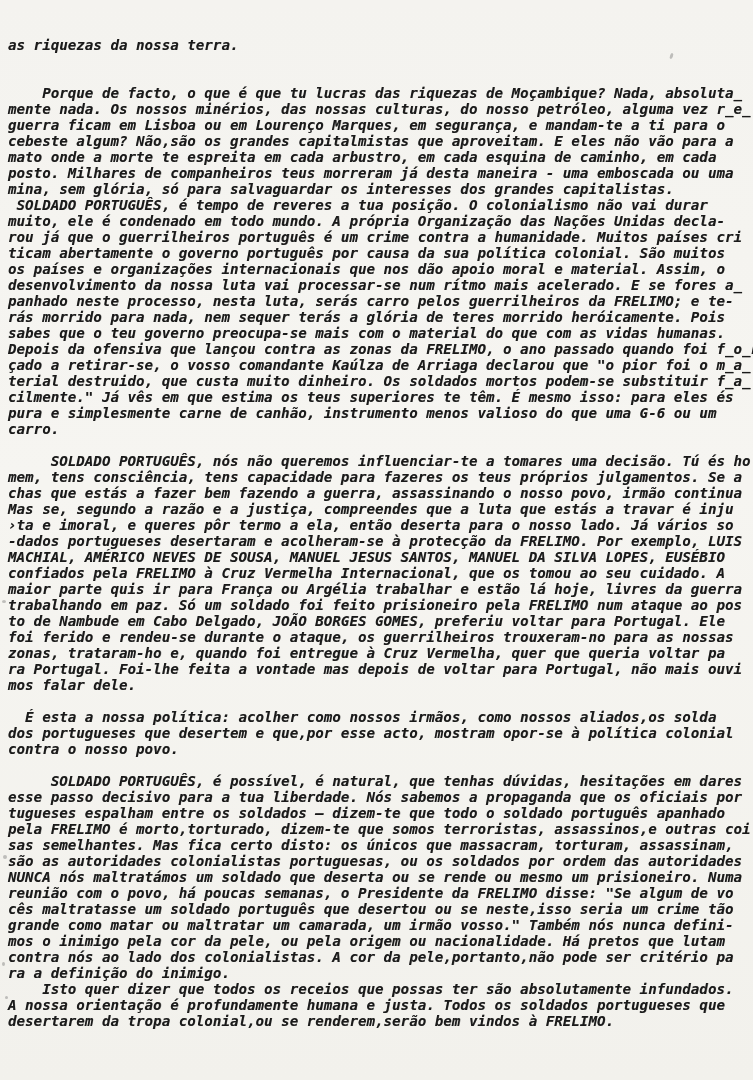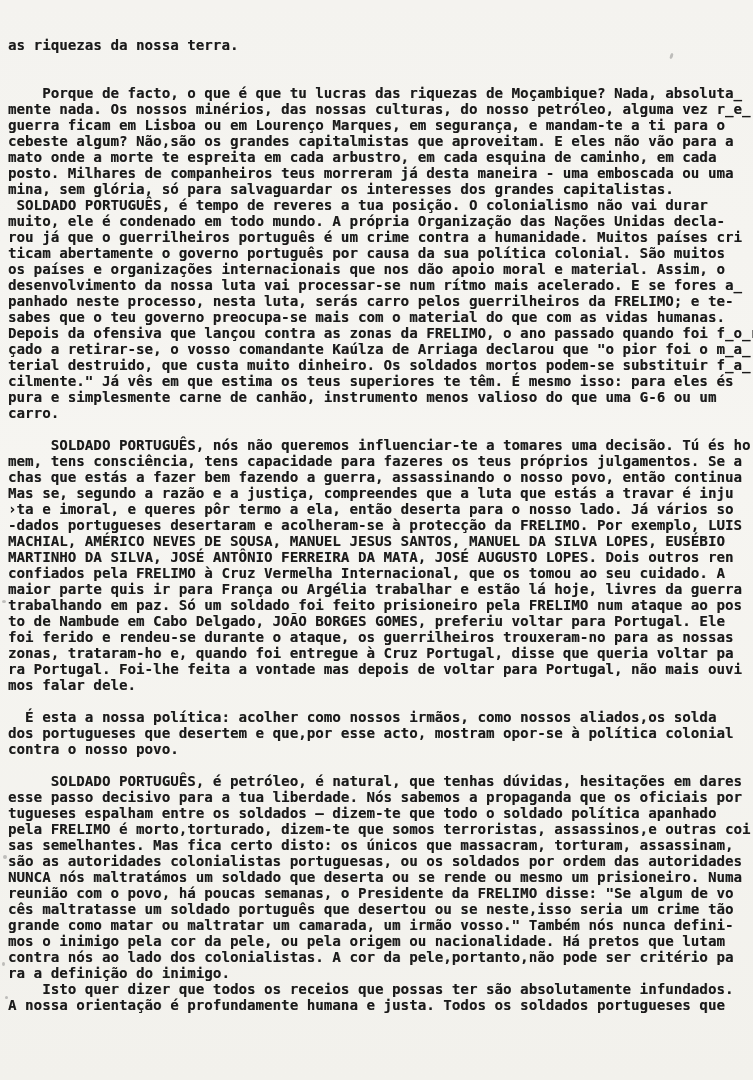--- a/index.html
+++ b/index.html
@@ -9,20 +9,21 @@
     font-family:"DejaVu Sans Mono", monospace;
     overflow:hidden;
   }
   .page{
     position:relative;
     width:753px;height:1080px;
     box-sizing:border-box;
     padding:37px 12px 0 8px;
     background:linear-gradient(180deg,#f4f3ef 0%,#f6f5f1 45%,#f2f1ec 100%);
     color:#1a1a1a;
+    font-style:italic;
   }
   .paragraph{
     margin:0 0 16px 0;
   }
   .paragraph.gap-2{margin-bottom:32px;}
   .line{
     white-space:pre;
     font-size:14.1px;
     line-height:16px;
     font-weight:700;
@@ -62,62 +63,63 @@
         <div class="line">mato onde a morte te espreita em cada arbustro, em cada esquina de caminho, em cada</div>
         <div class="line">posto. Milhares de companheiros teus morreram já desta maneira - uma emboscada ou uma</div>
         <div class="line">mina, sem glória, só para salvaguardar os interesses dos grandes capitalistas.</div>
         <div class="line"> SOLDADO PORTUGUÊS, é tempo de reveres a tua posição. O colonialismo não vai durar</div>
         <div class="line">muito, ele é condenado em todo mundo. A própria Organização das Nações Unidas decla-</div>
         <div class="line">rou já que o guerrilheiros português é um crime contra a humanidade. Muitos países cri</div>
         <div class="line">ticam abertamente o governo português por causa da sua política colonial. São muitos</div>
         <div class="line">os países e organizações internacionais que nos dão apoio moral e material. Assim, o</div>
         <div class="line">desenvolvimento da nossa luta vai processar-se num rítmo mais acelerado. E se fores a̲</div>
         <div class="line">panhado neste processo, nesta luta, serás carro pelos guerrilheiros da FRELIMO; e te-</div>
+        <div class="line">rás morrido para nada, nem sequer terás a glória de teres morrido heróicamente. Pois</div>
         <div class="line">sabes que o teu governo preocupa-se mais com o material do que com as vidas humanas.</div>
         <div class="line">Depois da ofensiva que lançou contra as zonas da FRELIMO, o ano passado quando foi f̲o̲r̲</div>
         <div class="line">çado a retirar-se, o vosso comandante Kaúlza de Arriaga declarou que "o pior foi o m̲a̲</div>
         <div class="line">terial destruido, que custa muito dinheiro. Os soldados mortos podem-se substituir f̲a̲</div>
         <div class="line">cilmente." Já vês em que estima os teus superiores te têm. É mesmo isso: para eles és</div>
         <div class="line">pura e simplesmente carne de canhão, instrumento menos valioso do que uma G-6 ou um</div>
         <div class="line">carro.</div>
       </div>
       <div class="paragraph">
         <div class="line">     SOLDADO PORTUGUÊS, nós não queremos influenciar-te a tomares uma decisão. Tú és ho</div>
         <div class="line">mem, tens consciência, tens capacidade para fazeres os teus próprios julgamentos. Se a</div>
-        <div class="line">chas que estás a fazer bem fazendo a guerra, assassinando o nosso povo, então continua</div>
+        <div class="line">chas que estás a fazer bem fazendo a guerra, assassinando o nosso povo, irmão continua</div>
         <div class="line">Mas se, segundo a razão e a justiça, compreendes que a luta que estás a travar é inju</div>
         <div class="line">›ta e imoral, e queres pôr termo a ela, então deserta para o nosso lado. Já vários so</div>
         <div class="line">-dados portugueses desertaram e acolheram-se à protecção da FRELIMO. Por exemplo, LUIS</div>
         <div class="line">MACHIAL, AMÉRICO NEVES DE SOUSA, MANUEL JESUS SANTOS, MANUEL DA SILVA LOPES, EUSÉBIO</div>
-        <div class="line">MARTINHO DA SILVA, JOSÉ ANTÔNIO FERREIRA DA MATA, JOSÉ AUGUSTO LOPES. Dois outros ren</div>
         <div class="line">confiados pela FRELIMO à Cruz Vermelha Internacional, que os tomou ao seu cuidado. A</div>
         <div class="line">maior parte quis ir para França ou Argélia trabalhar e estão lá hoje, livres da guerra</div>
         <div class="line">trabalhando em paz. Só um soldado foi feito prisioneiro pela FRELIMO num ataque ao pos</div>
         <div class="line">to de Nambude em Cabo Delgado, JOÃO BORGES GOMES, preferiu voltar para Portugal. Ele</div>
         <div class="line">foi ferido e rendeu-se durante o ataque, os guerrilheiros trouxeram-no para as nossas</div>
-        <div class="line">zonas, trataram-ho e, quando foi entregue à Cruz Portugal, disse que queria voltar pa</div>
+        <div class="line">zonas, trataram-ho e, quando foi entregue à Cruz Vermelha, quer que queria voltar pa</div>
         <div class="line">ra Portugal. Foi-lhe feita a vontade mas depois de voltar para Portugal, não mais ouvi</div>
         <div class="line">mos falar dele.</div>
       </div>
       <div class="paragraph">
         <div class="line">  É esta a nossa política: acolher como nossos irmãos, como nossos aliados,os solda</div>
         <div class="line">dos portugueses que desertem e que,por esse acto, mostram opor-se à política colonial</div>
         <div class="line">contra o nosso povo.</div>
       </div>
       <div class="paragraph">
-        <div class="line">     SOLDADO PORTUGUÊS, é petróleo, é natural, que tenhas dúvidas, hesitações em dares</div>
+        <div class="line">     SOLDADO PORTUGUÊS, é possível, é natural, que tenhas dúvidas, hesitações em dares</div>
         <div class="line">esse passo decisivo para a tua liberdade. Nós sabemos a propaganda que os oficiais por</div>
-        <div class="line">tugueses espalham entre os soldados — dizem-te que todo o soldado política apanhado</div>
+        <div class="line">tugueses espalham entre os soldados — dizem-te que todo o soldado português apanhado</div>
         <div class="line">pela FRELIMO é morto,torturado, dizem-te que somos terroristas, assassinos,e outras coi</div>
         <div class="line">sas semelhantes. Mas fica certo disto: os únicos que massacram, torturam, assassinam,</div>
         <div class="line">são as autoridades colonialistas portuguesas, ou os soldados por ordem das autoridades</div>
         <div class="line">NUNCA nós maltratámos um soldado que deserta ou se rende ou mesmo um prisioneiro. Numa</div>
         <div class="line">reunião com o povo, há poucas semanas, o Presidente da FRELIMO disse: "Se algum de vo</div>
         <div class="line">cês maltratasse um soldado português que desertou ou se neste,isso seria um crime tão</div>
         <div class="line">grande como matar ou maltratar um camarada, um irmão vosso." Também nós nunca defini-</div>
         <div class="line">mos o inimigo pela cor da pele, ou pela origem ou nacionalidade. Há pretos que lutam</div>
         <div class="line">contra nós ao lado dos colonialistas. A cor da pele,portanto,não pode ser critério pa</div>
         <div class="line">ra a definição do inimigo.</div>
         <div class="line">    Isto quer dizer que todos os receios que possas ter são absolutamente infundados.</div>
         <div class="line">A nossa orientação é profundamente humana e justa. Todos os soldados portugueses que</div>
+        <div class="line">desertarem da tropa colonial,ou se renderem,serão bem vindos à FRELIMO.</div>
       </div>
     </div>
 </div>
 
 </body></html>

